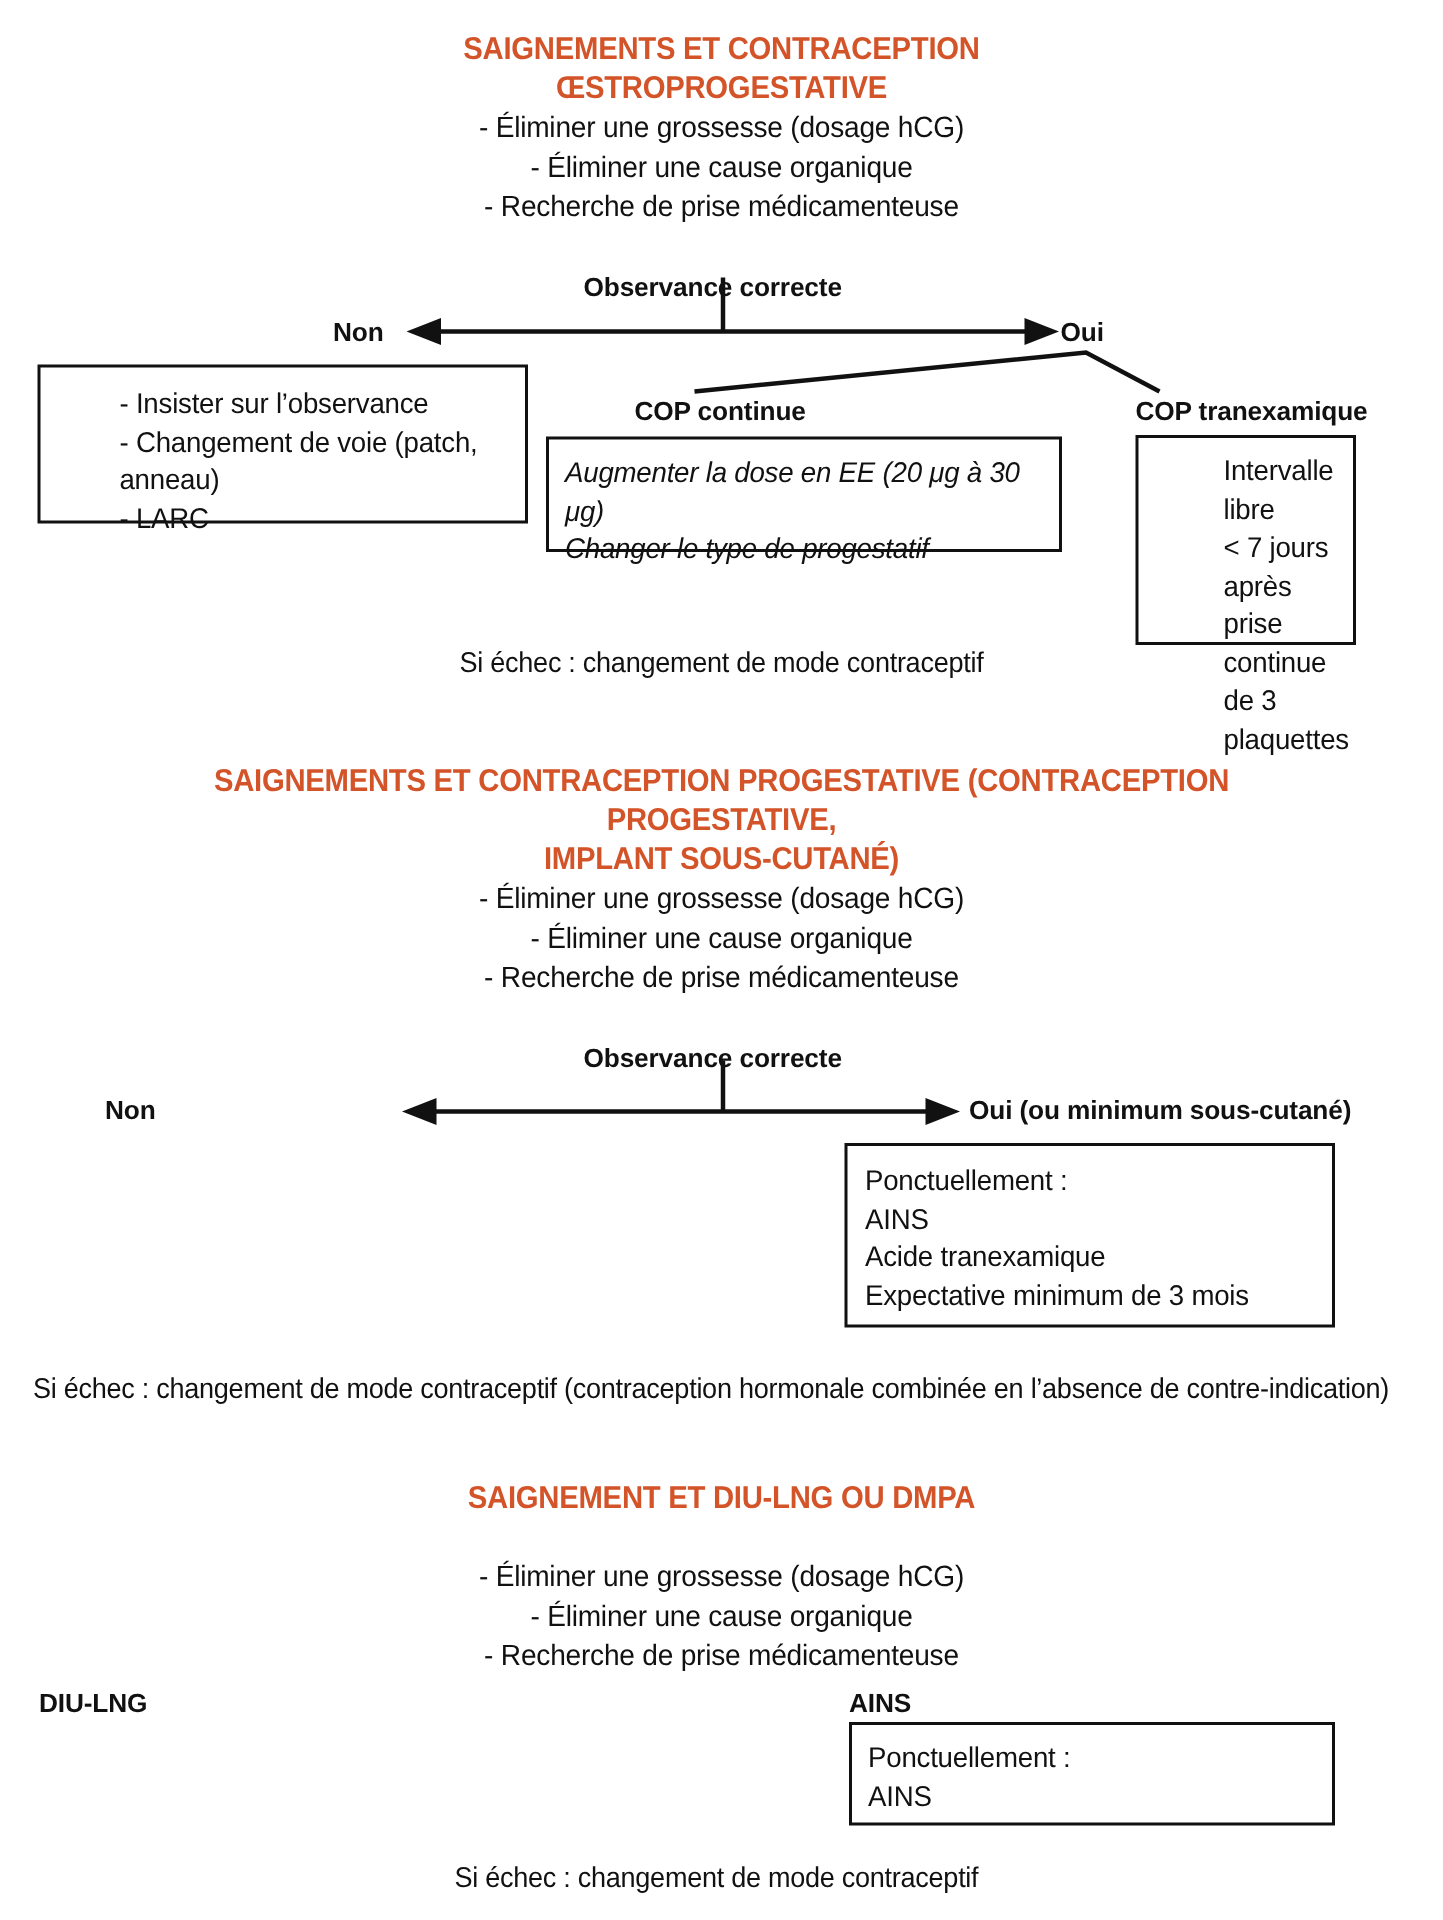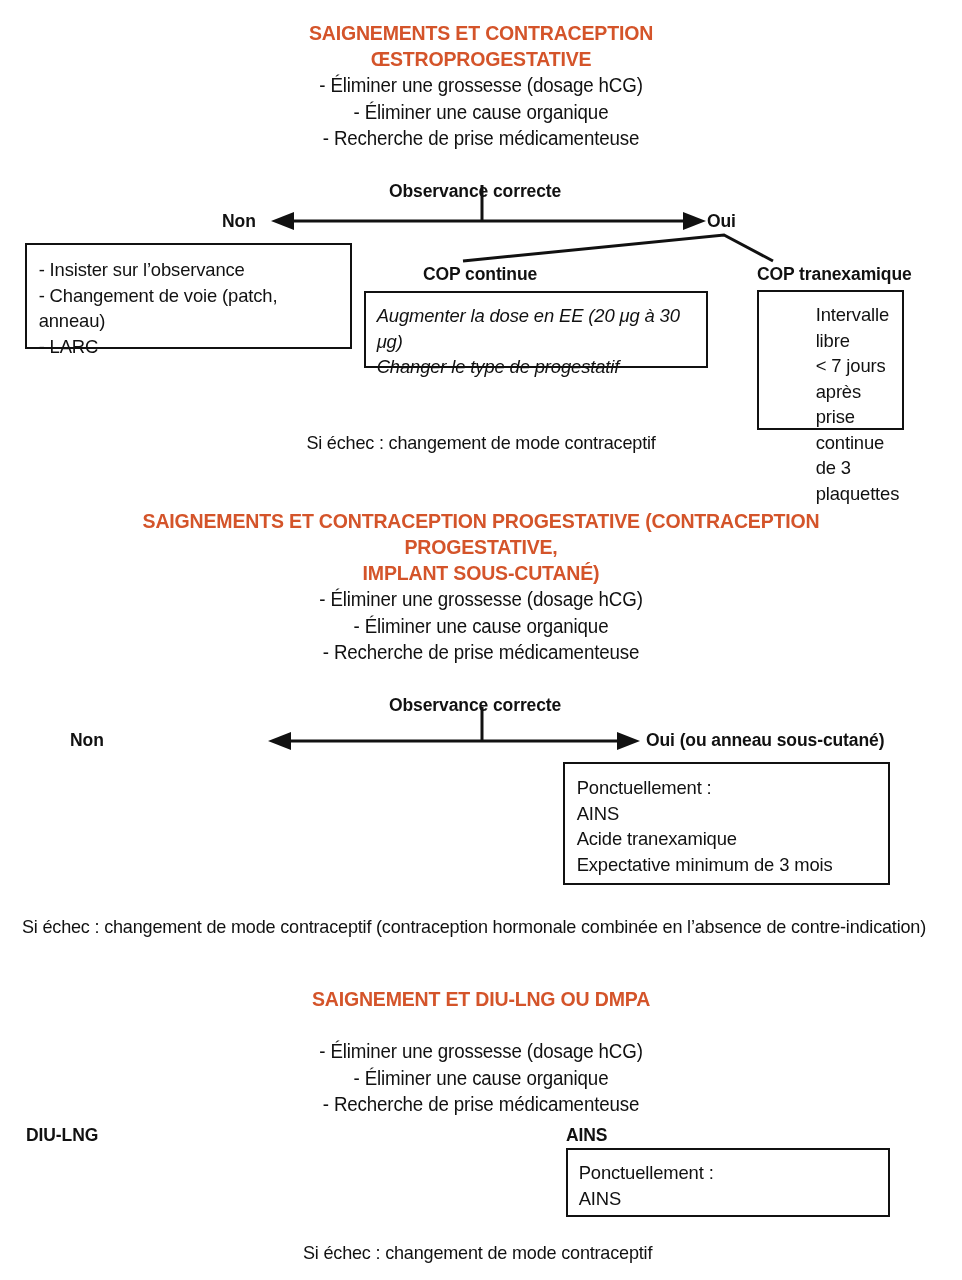--- a/index.html
+++ b/index.html
@@ -102,21 +102,21 @@
     <line x1="482" y1="5" x2="482" y2="41" stroke="#111" stroke-width="3"></line>
     <line x1="283" y1="41" x2="698" y2="41" stroke="#111" stroke-width="3"></line>
     <polygon points="271,41 294,32 294,50" fill="#111"></polygon>
     <polygon points="706,41 683,32 683,50" fill="#111"></polygon>
   </svg>
 
   <svg class="connector" style="left:0px; top:228px; width:962px; height:46px;">
     <polyline points="463,33 724,7 773,33" fill="none" stroke="#111" stroke-width="3" stroke-linejoin="miter"></polyline>
   </svg>
 
-  <div class="abs box" style="left:25px; top:243px; width:327px; height:106px;">
+  <div class="abs box" style="left:25px; top:243px; width:327px; height:106px;padding-left:41px;">
     <div class="box-text" style="padding:12px 0 0 12px;">- Insister sur l’observance
 - Changement de voie (patch, anneau)
 - LARC</div>
   </div>
 
   <div class="abs lab" style="left:423px; top:264px;">COP continue</div>
 
   <div class="abs box" style="left:364px; top:291px; width:344px; height:77px;font-style:italic;">
     <div class="box-text" style="padding:10px 0 0 11px;">Augmenter la dose en EE (20 μg à 30 μg)
 Changer le type de progestatif</div>
@@ -137,21 +137,21 @@
 IMPLANT SOUS-CUTANÉ)</div>
 
   <div class="abs workup" style="left:181px; top:586px; width:600px;">- Éliminer une grossesse (dosage hCG)
 - Éliminer une cause organique
 - Recherche de prise médicamenteuse</div>
 
   <div class="abs lab" style="left:389px; top:695px;">Observance correcte</div>
 
   <div class="abs lab" style="left:70px; top:730px;">Non</div>
 
-  <div class="abs lab" style="left:646px; top:730px;">Oui (ou anneau sous-cutané)</div>
+  <div class="abs lab" style="left:646px; top:730px;">Oui (ou minimum sous-cutané)</div>
 
   <svg class="connector" style="left:0px; top:694px; width:962px; height:56px;">
     <line x1="482" y1="13" x2="482" y2="47" stroke="#111" stroke-width="3"></line>
     <line x1="280" y1="47" x2="631" y2="47" stroke="#111" stroke-width="3"></line>
     <polygon points="268,47 291,38 291,56" fill="#111"></polygon>
     <polygon points="640,47 617,38 617,56" fill="#111"></polygon>
   </svg>
 
 
   <div class="abs box" style="left:563px; top:762px; width:327px; height:123px;">

